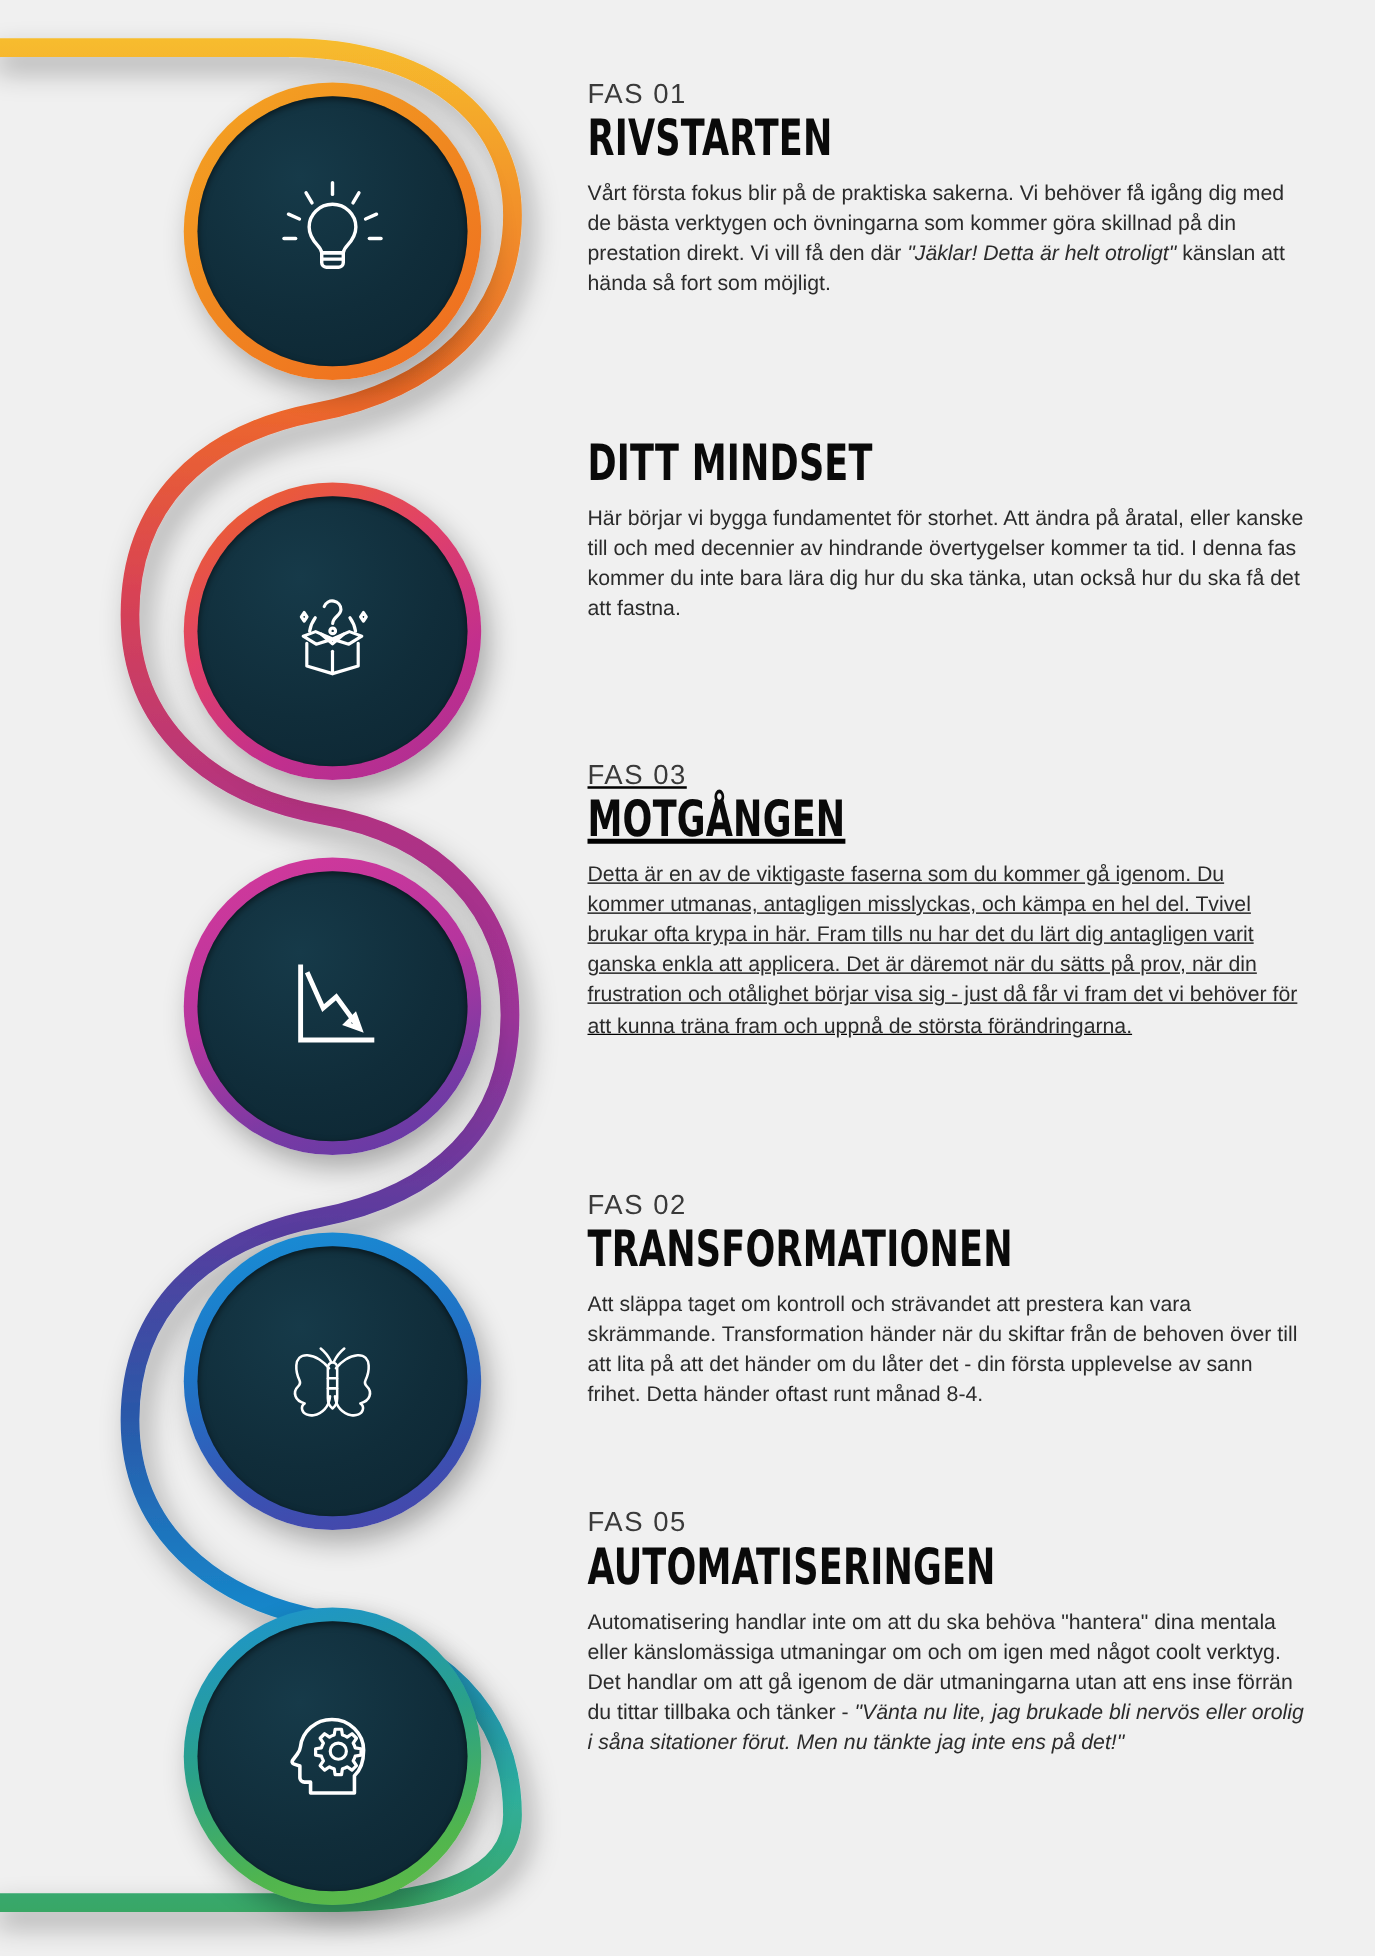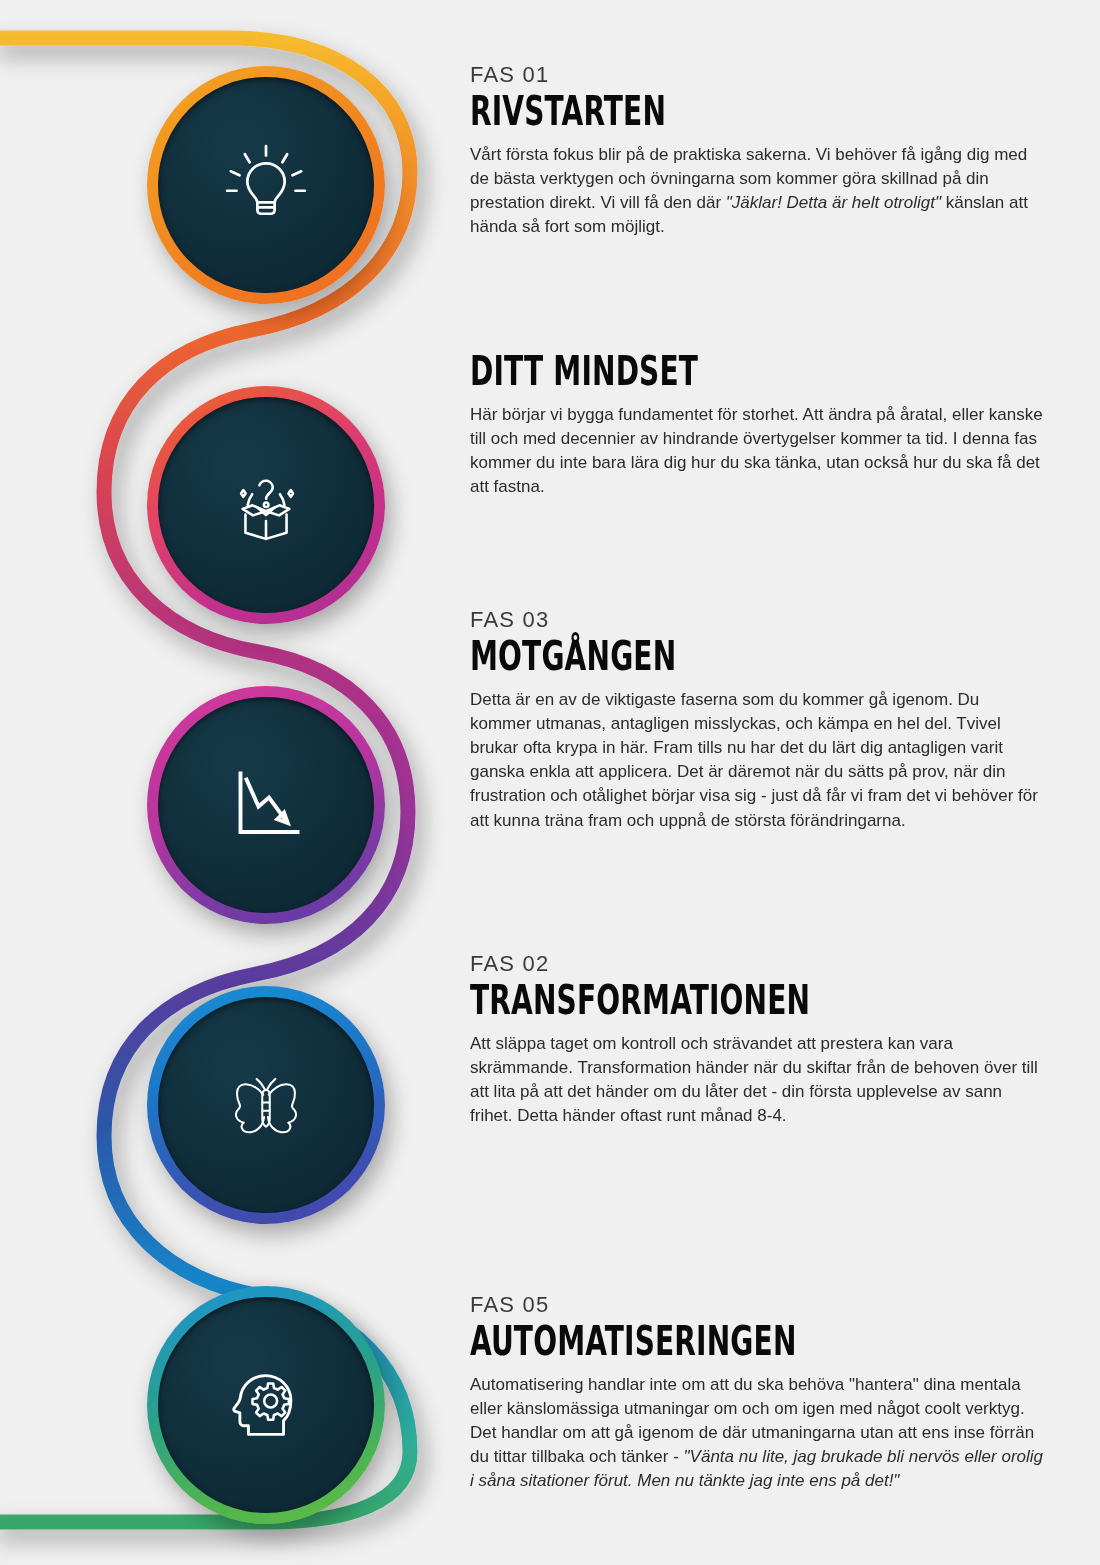--- a/index.html
+++ b/index.html
@@ -232,32 +232,32 @@
       <div class="phase-eyebrow">FAS 01</div>
       <div class="phase-title">RIVSTARTEN</div>
       <div class="phase-body"><span>Vårt första fokus blir på de praktiska sakerna. Vi behöver få igång dig med de bästa verktygen och övningarna som kommer göra skillnad på din prestation direkt. Vi vill få den där </span><i>"Jäklar! Detta är helt otroligt"</i><span> känslan att hända så fort som möjligt.</span></div>
     </div>
 
     <div class="phase-block" style="top:351px;">
       <div class="phase-title">DITT MINDSET</div>
       <div class="phase-body"><span>Här börjar vi bygga fundamentet för storhet. Att ändra på åratal, eller kanske till och med decennier av hindrande övertygelser kommer ta tid. I denna fas kommer du inte bara lära dig hur du ska tänka, utan också hur du ska få det att fastna.</span></div>
     </div>
 
-    <div class="phase-block" style="top:608px;">
+    <div class="phase-block" style="top:608px;text-decoration:underline;">
       <div class="phase-eyebrow">FAS 03</div>
       <div class="phase-title">MOTGÅNGEN</div>
       <div class="phase-body"><span>Detta är en av de viktigaste faserna som du kommer gå igenom. Du kommer utmanas, antagligen misslyckas, och kämpa en hel del. Tvivel brukar ofta krypa in här. Fram tills nu har det du lärt dig antagligen varit ganska enkla att applicera. Det är däremot när du sätts på prov, när din frustration och otålighet börjar visa sig - just då får vi fram det vi behöver för att kunna träna fram och uppnå de största förändringarna.</span></div>
     </div>
 
     <div class="phase-block" style="top:952px;">
       <div class="phase-eyebrow">FAS 02</div>
       <div class="phase-title">TRANSFORMATIONEN</div>
       <div class="phase-body"><span>Att släppa taget om kontroll och strävandet att prestera kan vara skrämmande. Transformation händer när du skiftar från de behoven över till att lita på att det händer om du låter det - din första upplevelse av sann frihet. Detta händer oftast runt månad 8-4.</span></div>
     </div>
 
-    <div class="phase-block" style="top:1293px;">
+    <div class="phase-block" style="top:1206px;">
       <div class="phase-eyebrow">FAS 05</div>
       <div class="phase-title">AUTOMATISERINGEN</div>
       <div class="phase-body"><span>Automatisering handlar inte om att du ska behöva "hantera" dina mentala eller känslomässiga utmaningar om och om igen med något coolt verktyg. Det handlar om att gå igenom de där utmaningarna utan att ens inse förrän du tittar tillbaka och tänker - </span><i>"Vänta nu lite, jag brukade bli nervös eller orolig i såna sitationer förut. Men nu tänkte jag inte ens på det!"</i></div>
     </div>
 
   </div>
 </div>
 
 </body></html>

